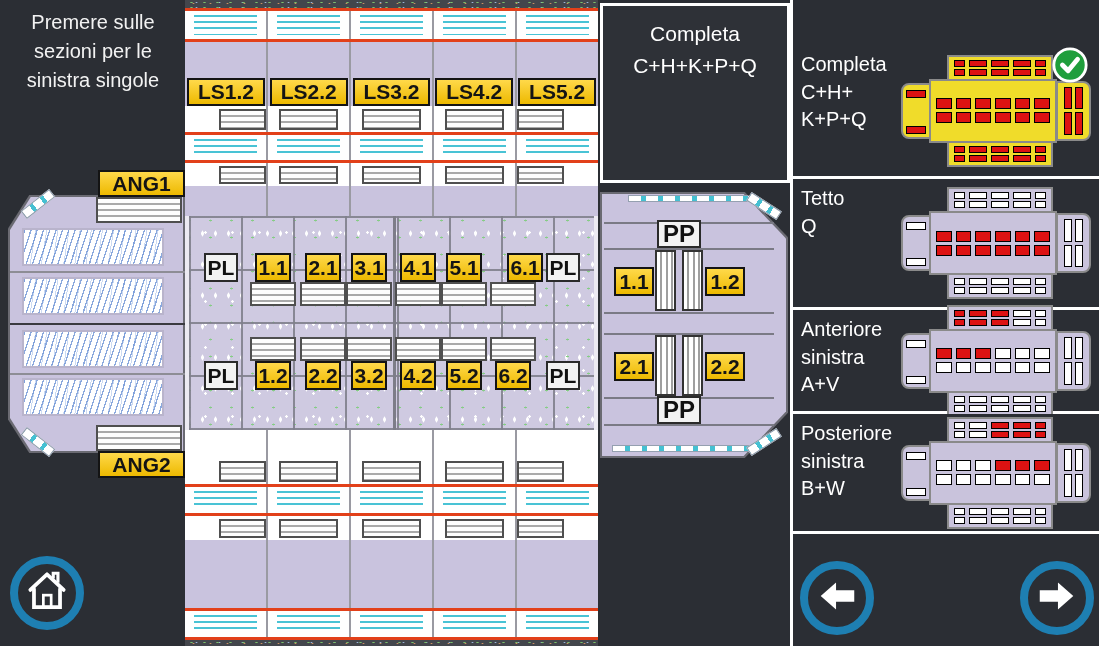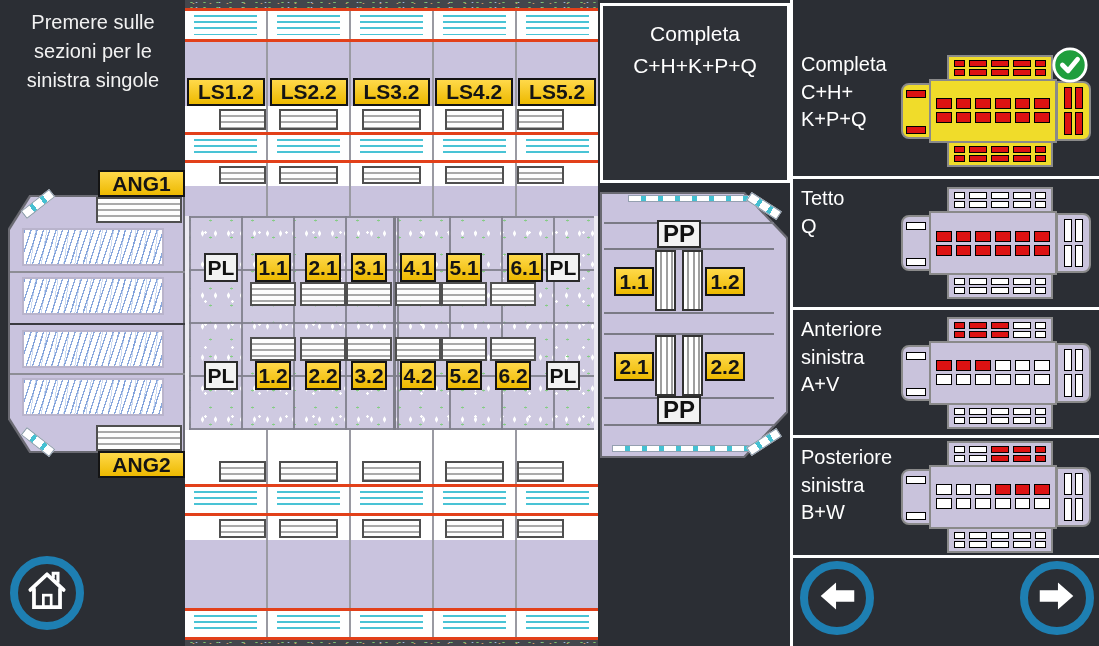--- a/index.html
+++ b/index.html
@@ -536,21 +536,21 @@
               </div>
             </div>
             <div class="ci-rear" style="background: rgb(201, 195, 220);">
               <div class="ci-vbar" style="background: rgb(255, 255, 255);"></div>
               <div class="ci-vbar" style="background: rgb(255, 255, 255);"></div>
               <div class="ci-vbar" style="background: rgb(255, 255, 255);"></div>
               <div class="ci-vbar" style="background: rgb(255, 255, 255);"></div>
             </div>
           </div>
         </div>
-        <div class="cfg-item" style="height: 128px;">
+        <div class="cfg-item" style="height: 104px;">
           <div class="cfg-label">Anteriore
 sinistra
 A+V</div>
           <div class="cfg-icon">
             <div class="ci-front" style="background: rgb(201, 195, 220);">
               <div class="ci-hbar" style="top: 5px; background: rgb(255, 255, 255);"></div>
               <div class="ci-hbar" style="top: 41px; background: rgb(255, 255, 255);"></div>
             </div>
             <div class="ci-wing ci-top" style="background: rgb(201, 195, 220);">
               <div class="ci-col narrow">

